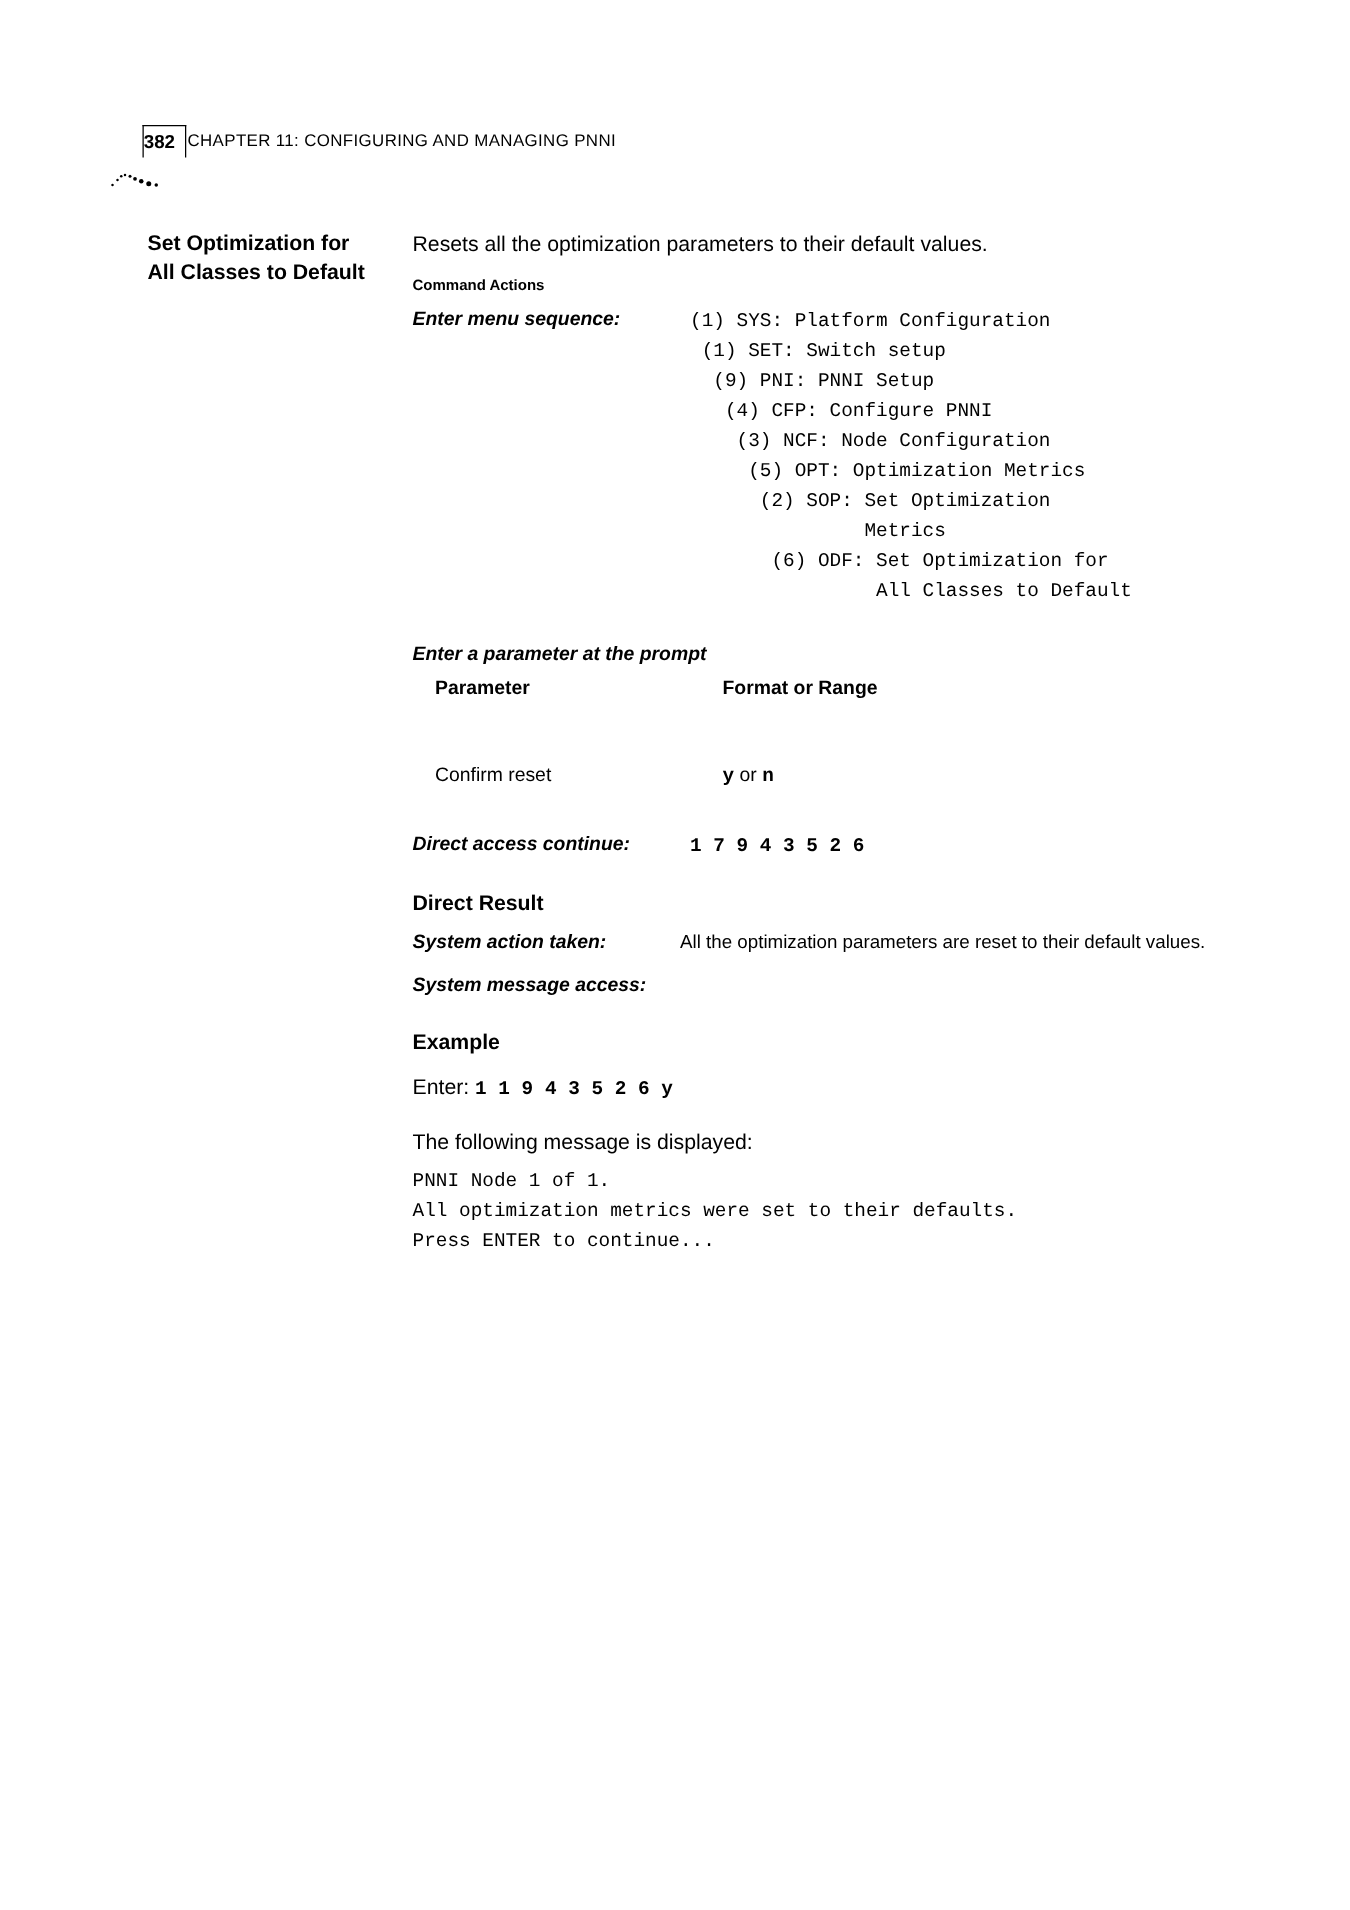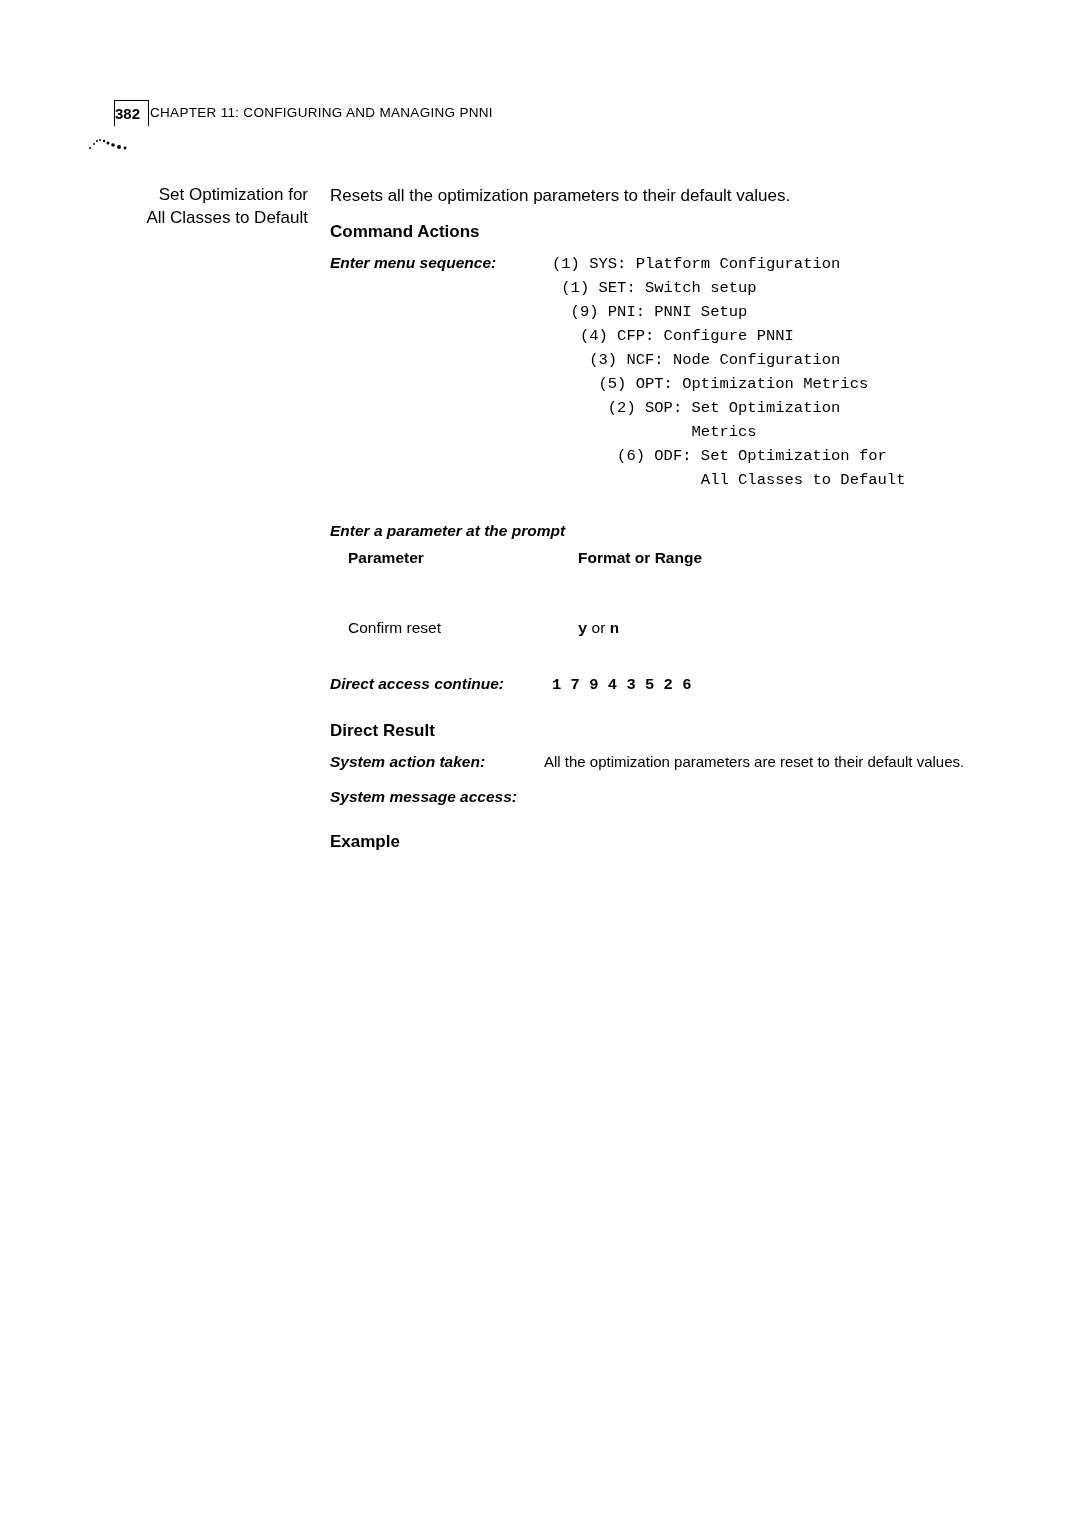--- a/index.html
+++ b/index.html
@@ -60,30 +60,29 @@
     margin-right: 72px;
     margin-top: 48px;
   }
   .two-col {
     display: grid;
     grid-template-columns: 190px 1fr;
     column-gap: 22px;
   }
   .section-title-left {
     font-size: 17px;
-    font-weight: normal;
-    text-align: right;
+    font-weight: bold;
     line-height: 1.35;
   }
   .right-col {
     font-size: 17px;
     line-height: 1.4;
   }
   .cmd-actions-heading {
-    font-size: 17px;
+    font-size: 12px;
     font-weight: bold;
     margin-top: 12px;
     margin-bottom: 8px;
   }
   .inner-two-col {
     display: grid;
     grid-template-columns: 200px 1fr;
     column-gap: 14px;
     align-items: start;
     gap: 22px;
@@ -230,18 +229,25 @@
 
         <div class="result-grid">
           <div class="label-emph">System action taken:</div>
           <div class="small-text">All the optimization parameters are reset to their default values.</div>
 
           <div class="label-emph">System message access:</div>
         </div>
 
         <div class="heading2">Example</div>
 
+        <div class="example-block">
+          <span>Enter: </span><span class="mono-inline">1 1 9 4 3 5 2 6 y</span>
+          <div style="margin-top:16px;">The following message is displayed:</div>
+          <div class="mono-block">PNNI Node 1 of 1.
+All optimization metrics were set to their defaults.
+Press ENTER to continue...</div>
+        </div>
 
       </div>
     </div>
 
   </div>
 </div>
 
 </body></html>

